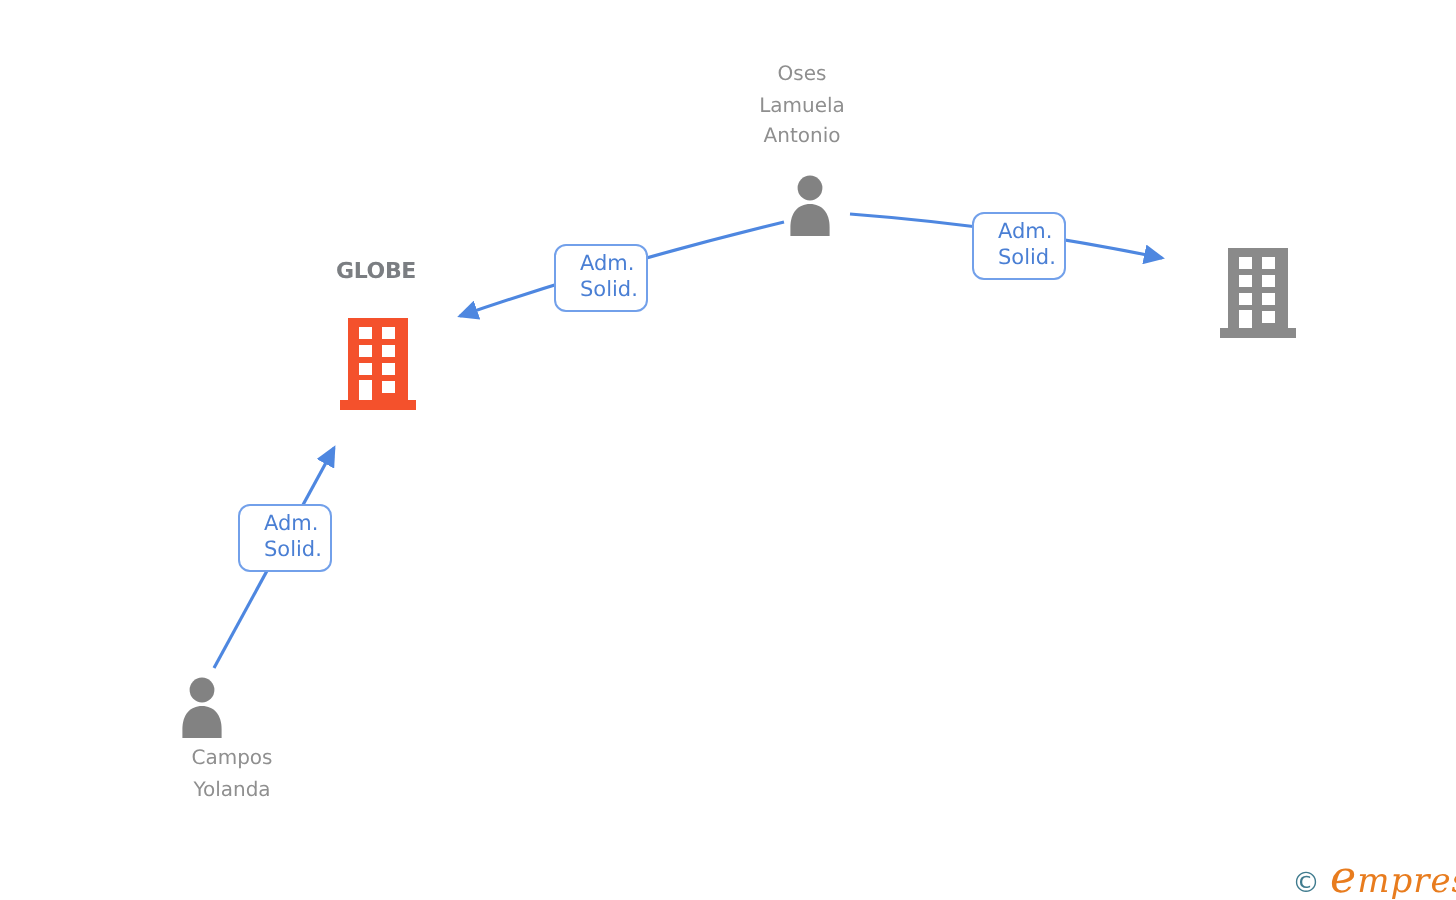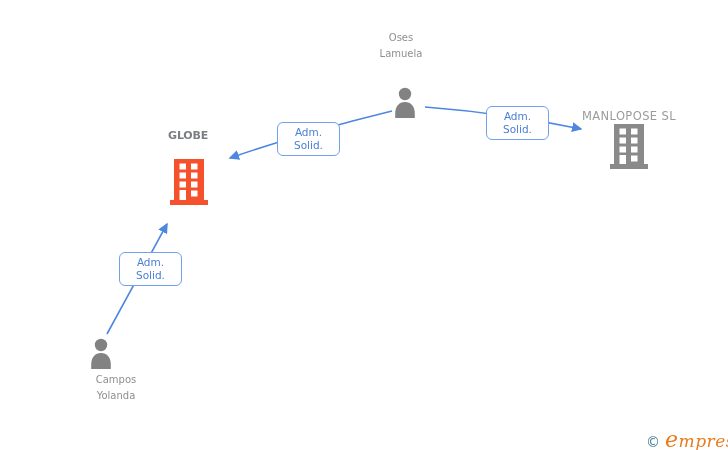--- a/index.html
+++ b/index.html
@@ -2,21 +2,21 @@
 <html><head>
 <meta charset="utf-8">
 <style>
   html,body{margin:0;padding:0;background:#ffffff;}
   .canvas{
     position:relative;width:728px;height:450px;background:#ffffff;
     font-family:"DejaVu Sans","Liberation Sans",sans-serif;overflow:hidden;
   }
   .edges{position:absolute;left:0;top:0;z-index:1;}
   .rel-label{
-    position:absolute;z-index:3;width:63px;box-sizing:border-box;
+    position:absolute;z-index:3;width:47px;box-sizing:border-box;
     background:#ffffff;border:1.5px solid #72a0ea;border-radius:6px;
     color:#4a7fd4;font-size:10.5px;line-height:13px;text-align:center;
     padding:3px 12px;cursor:pointer;
   }
   .rel-label span{display:block;}
   .node-el{position:absolute;z-index:2;}
   .node-label{text-align:center;cursor:pointer;}
   .person-label{font-size:10px;line-height:15.5px;color:#8f8f8f;}
   .company-label-plain{font-size:11.5px;line-height:14px;color:#9b9b9b;letter-spacing:0.4px;}
   .company-label-strong{font-size:11px;line-height:15px;font-weight:bold;color:#7b7e82;letter-spacing:-0.2px;}
@@ -58,31 +58,29 @@
     <span>Solid.</span>
   </div>
   <div class="rel-label" style="left:119px;top:252px;">
     <span>Adm.</span>
     <span>Solid.</span>
   </div>
 
   <div class="node-el node-label person-label" style="left:341px;top:30px;width:120px;">
     <span>Oses</span>
     <span>Lamuela</span>
+    <span>Antonio</span>
   </div>
   <svg class="node-el icon" style="left:391px;top:87px;" width="28" height="31" viewBox="0 0 28 31">
     <g fill="#828282">
       <circle cx="14" cy="7" r="6.2"></circle>
       <path d="M14 15 C8 15 4.2 19.5 4.2 26.5 L4.2 31 L23.8 31 L23.8 26.5 C23.8 19.5 20 15 14 15 Z"></path>
     </g>
   </svg>
 
-  <div class="node-el node-label company-label-plain" style="left:559px;top:109px;width:140px;">
-    <span>MANLOPOSE SL</span>
-  </div>
   <svg class="node-el icon" style="left:610px;top:124px;" width="38" height="45" viewBox="0 0 38 45">
     <g fill="#8a8a8a">
       <rect x="4" y="0" width="30" height="40"></rect>
       <rect x="0" y="40" width="38" height="5"></rect>
     </g>
     <g fill="#ffffff">
       <rect x="9.5" y="4.5" width="6.5" height="6"></rect>
       <rect x="21" y="4.5" width="6.5" height="6"></rect>
       <rect x="9.5" y="13.5" width="6.5" height="6"></rect>
       <rect x="21" y="13.5" width="6.5" height="6"></rect>

